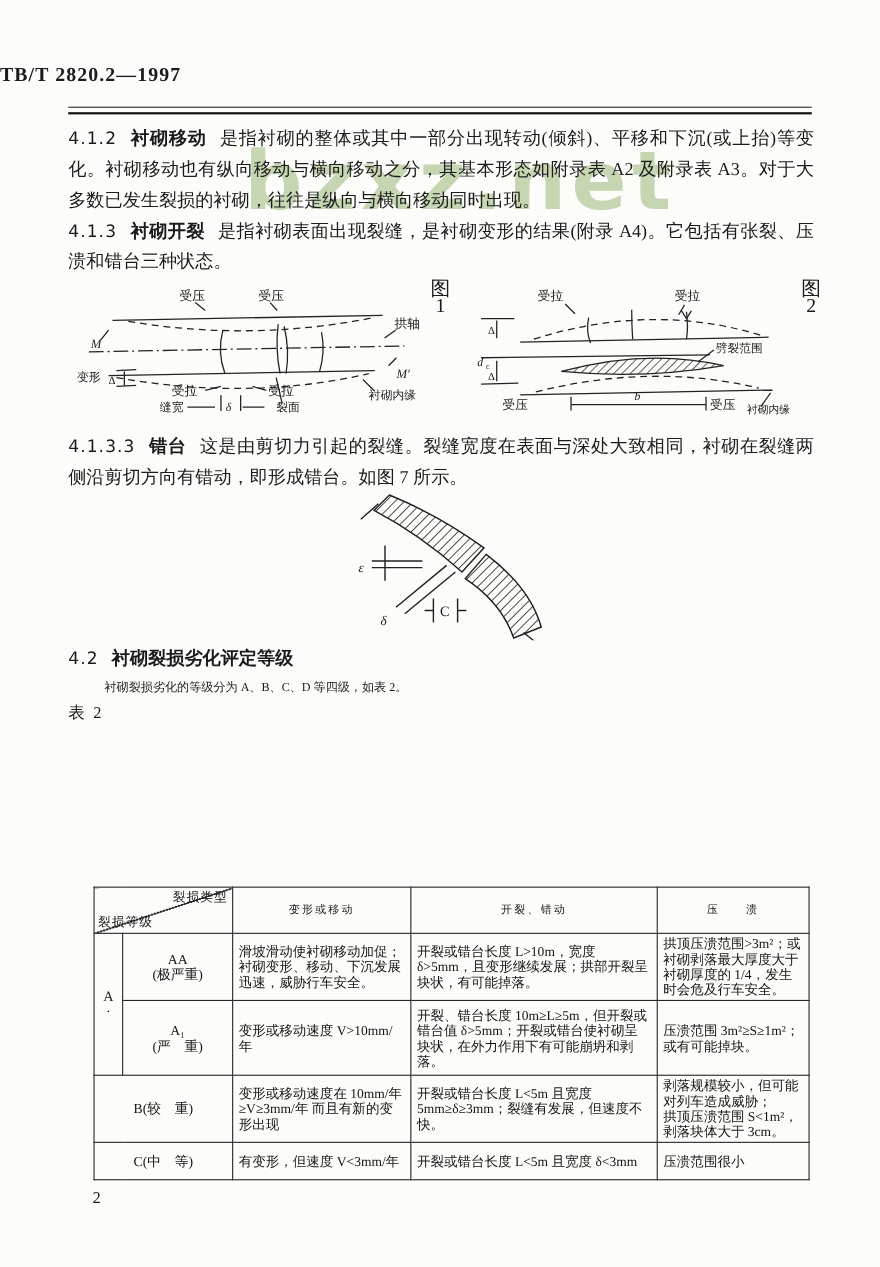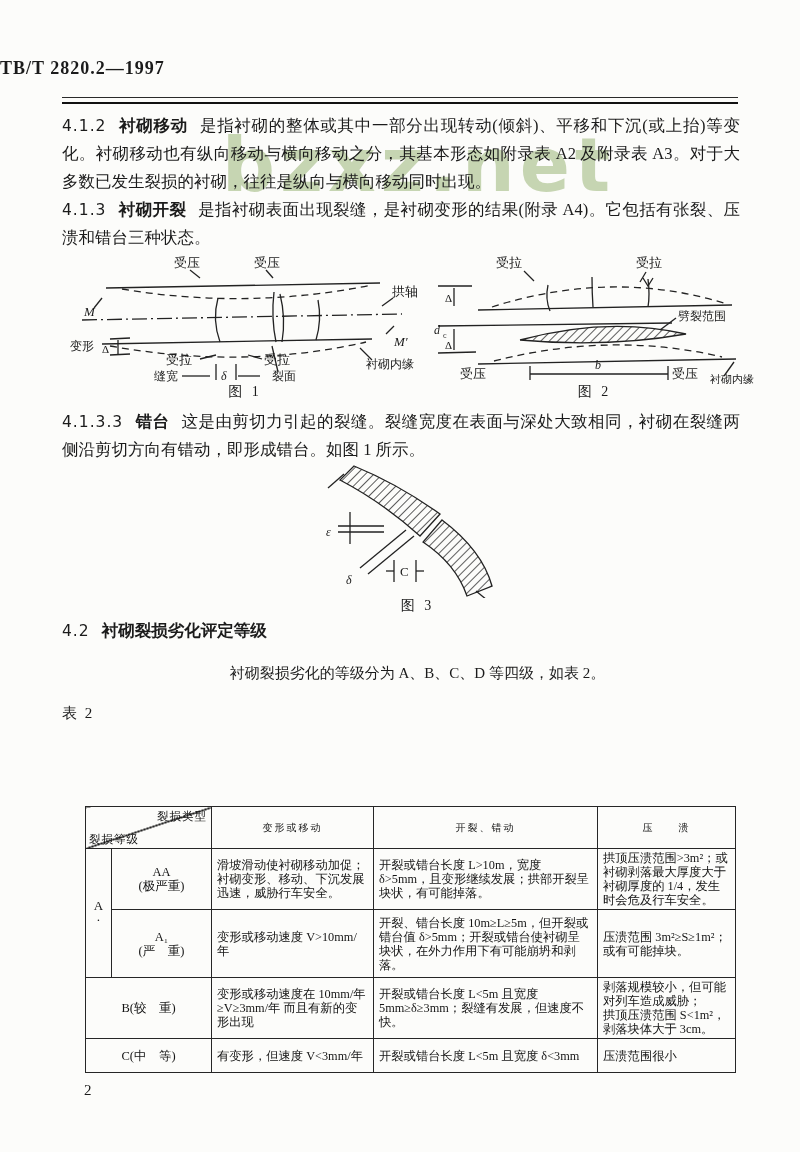--- a/index.html
+++ b/index.html
@@ -11,27 +11,27 @@
   .doc-header{position:absolute;top:58px;left:0;width:100%;text-align:left;z-index:1;
         font-family:"Liberation Serif",serif;font-weight:bold;font-size:18px;letter-spacing:1px;}
   .header-rule{position:absolute;top:97px;left:62px;width:676px;height:4px;z-index:1;
         border-top:1.5px solid #2a2a2a;border-bottom:2.5px solid #111;}
   .content{position:absolute;top:112px;left:62px;width:678px;z-index:1;}
   .clause{margin:0;font-size:16.5px;line-height:28px;text-align:justify;}
   .cnum{font-family:"DejaVu Sans",sans-serif;font-weight:400;font-size:15.5px;
         letter-spacing:1px;margin-right:12px;}
   .cterm{font-family:"DejaVu Sans",sans-serif;font-weight:700;margin-right:12px;}
   .fig-row{display:flex;align-items:flex-start;margin-top:2px;}
-  .fig{display:flex;flex-direction:column;}
+  .fig{display:flex;}
   .fig svg{display:block;}
-  .fig-caption{text-align:center;font-size:14px;letter-spacing:3px;height:16px;line-height:16px;}
+  .fig-caption{text-align:center;font-size:18px;letter-spacing:3px;height:16px;line-height:16px;}
   svg text{font-family:"Liberation Serif",serif;fill:#1b1b1b;}
   .sym{font-style:italic;}
   .sec-head{margin:4px 0 0 0;font-size:16.5px;line-height:26px;}
-  .sec-body{margin:16px;font-size:15px;line-height:26px;text-indent:33px;text-align:center;}
+  .sec-body{margin:0;font-size:11px;line-height:26px;text-indent:33px;}
   .tbl-caption{text-align:left;font-size:15px;letter-spacing:2px;line-height:22px;margin-top:0;}
   table.t2{position:absolute;top:806px;left:85px;z-index:1;width:650px;
         border-collapse:collapse;table-layout:fixed;font-size:12.3px;line-height:14px;}
   table.t2 td{border:1.4px solid #262626;padding:2px 5px;vertical-align:middle;color:#141414;}
   td.hcell{text-align:center;font-size:10px;letter-spacing:2px;}
   td.corner{position:relative;padding:0;
         background:linear-gradient(to bottom right,transparent calc(50% - .8px),
         #262626 calc(50% - .8px),#262626 calc(50% + .8px),transparent calc(50% + .8px));}
   .corner-top{position:absolute;top:2px;right:4px;font-size:11.5px;letter-spacing:1px;}
   .corner-bot{position:absolute;bottom:2px;left:3px;font-size:11.5px;letter-spacing:1px;}
@@ -147,21 +147,21 @@
           <text x="28" y="124" font-size="13">受压</text>
           <text x="163" y="115" font-size="12" class="sym">b</text>
           <text x="240" y="124" font-size="13">受压</text>
           <text x="278" y="129" font-size="11">衬砌内缘</text>
         </svg>
         <div class="fig-caption">图 2</div>
       </div>
     </div>
 
     <p class="clause" style="margin-top:8px;">
-      <span class="cnum">4.1.3.3</span><span class="cterm">错台</span><span>这是由剪切力引起的裂缝。裂缝宽度在表面与深处大致相同，衬砌在裂缝两侧沿剪切方向有错动，即形成错台。如图 1 所示。</span>
+      <span class="cnum">4.1.3.3</span><span class="cterm">错台</span><span>这是由剪切力引起的裂缝。裂缝宽度在表面与深处大致相同，衬砌在裂缝两侧沿剪切方向有错动，即形成错台。如图 7 所示。</span>
     </p>
 
     <div class="fig" style="width:255px;margin-left:228px;">
       <svg width="255" height="134" viewBox="0 0 255 134">
         <defs>
           <pattern id="h3" width="6" height="6" patternUnits="userSpaceOnUse" patternTransform="rotate(45)">
             <line x1="0" y1="0" x2="0" y2="6" stroke="#333" stroke-width="1.6"></line>
           </pattern>
         </defs>
         <g stroke="#222" stroke-width="1.3" fill="none">
@@ -176,21 +176,20 @@
             <path d="M78,110 L124,72"></path>
           <path d="M104,96 L104,118"></path>
             <path d="M126,96 L126,118"></path>
           <path d="M96,107 L104,107"></path>
             <path d="M126,107 L134,107"></path>
         </g>
         <text x="36" y="72" font-size="12" class="sym">ε</text>
         <text x="56" y="120" font-size="12" class="sym">δ</text>
         <text x="110" y="112" font-size="13">C</text>
       </svg>
-      <div class="fig-caption">图 3</div>
     </div>
 
     <p class="sec-head">
       <span class="cnum">4.2</span><span class="cterm">衬砌裂损劣化评定等级</span>
     </p>
     <p class="sec-body">衬砌裂损劣化的等级分为 A、B、C、D 等四级，如表 2。</p>
     <p class="tbl-caption">表 2</p>
   </div>
 
   <table class="t2">

